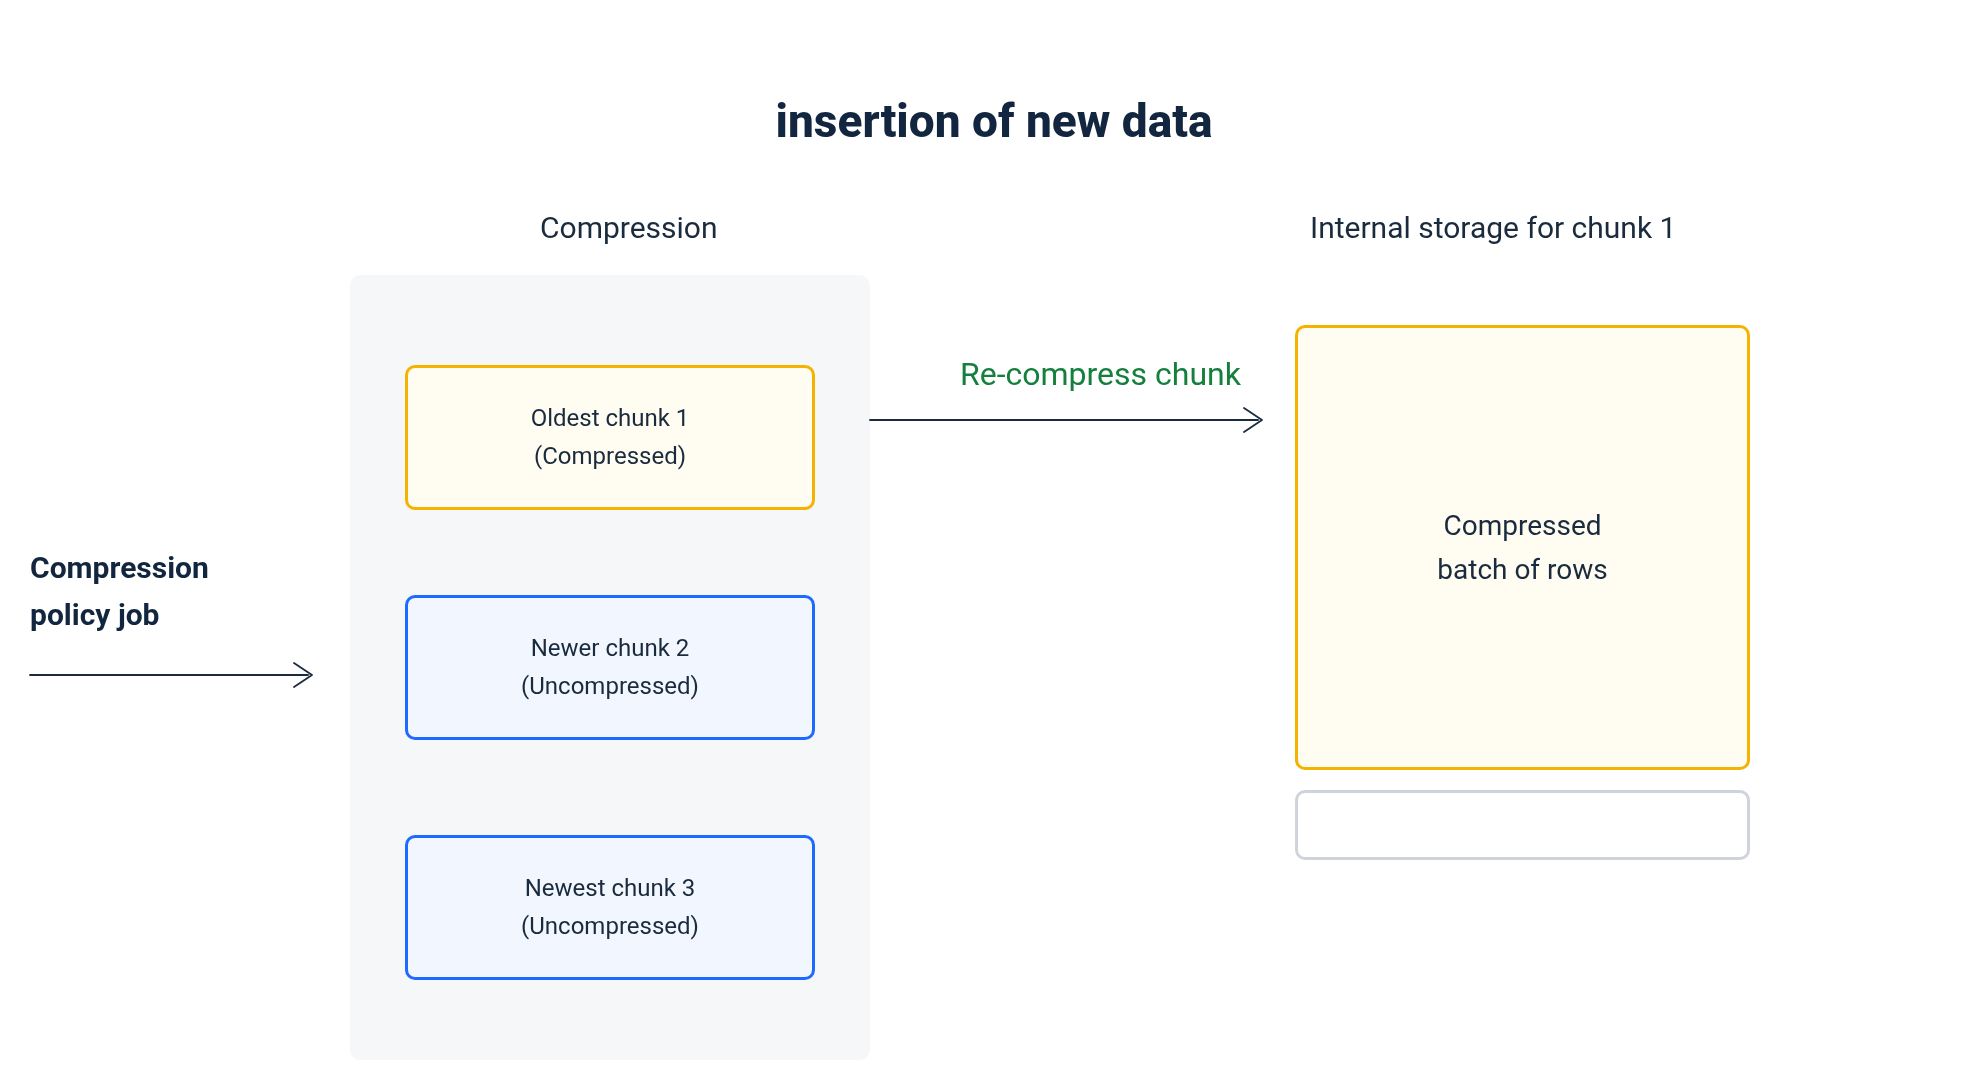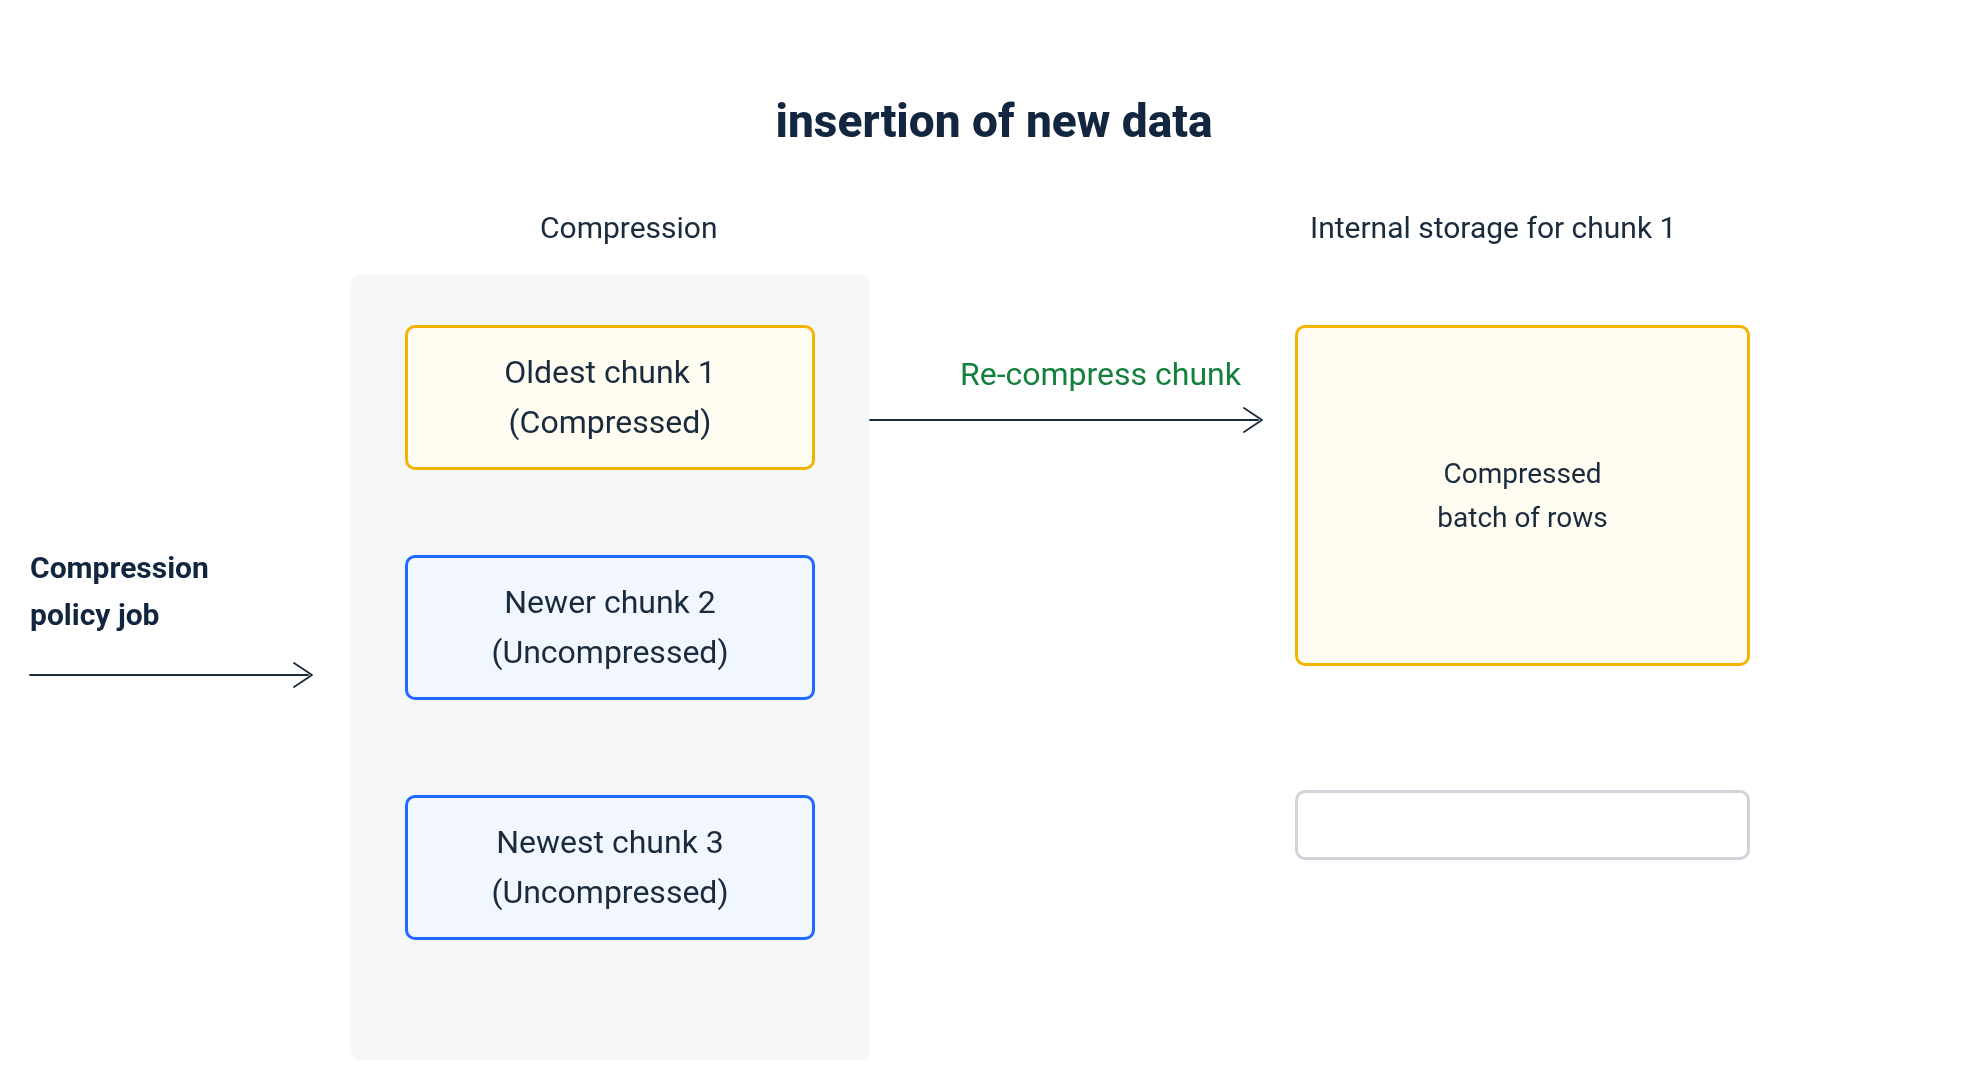--- a/index.html
+++ b/index.html
@@ -50,23 +50,24 @@
     left: 405px;
     width: 410px;
     height: 145px;
     border-radius: 10px;
     border: 3px solid;
     display: flex;
     flex-direction: column;
     align-items: center;
     justify-content: center;
     text-align: center;
-    font-size: 32px;
+    font-size: 24px;
     line-height: 1.55;
     color: #1a2b3d;
+    margin-top: 40px;
   }
   .chunk-1 { top: 325px;  border-color: #f5b301; background: #fffcf2; }
   .chunk-2 { top: 555px;  border-color: #1e69ff; background: #f2f6ff; align-items: center; }
   .chunk-3 { top: 795px;  border-color: #1e69ff; background: #f2f6ff; }
 
   .policy-label {
     position: absolute;
     top: 545px;
     left: 30px;
     font-size: 30px;
@@ -82,21 +83,21 @@
     font-size: 32px;
     font-weight: 400;
     color: #15803d;
   }
 
   .storage-compressed {
     position: absolute;
     top: 325px;
     left: 1295px;
     width: 455px;
-    height: 341px;
+    height: 445px;
     border: 3px solid #f5b301;
     background: #fffcf2;
     border-radius: 10px;
     display: flex;
     flex-direction: column;
     align-items: center;
     justify-content: center;
     font-size: 28px;
     line-height: 1.55;
     color: #1a2b3d;

